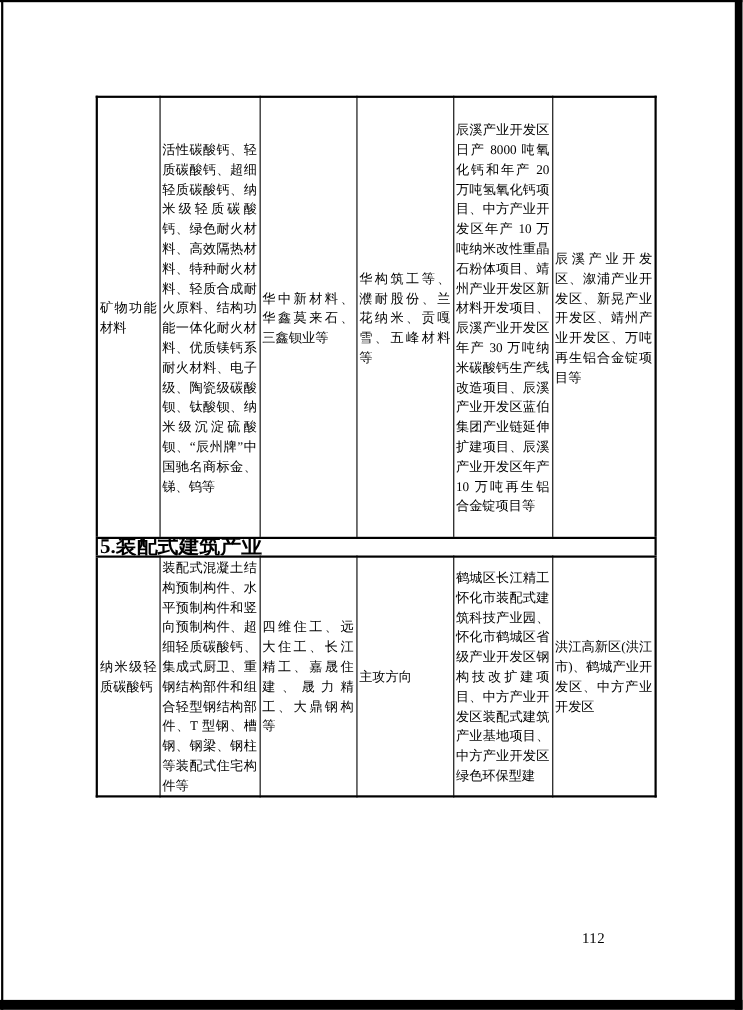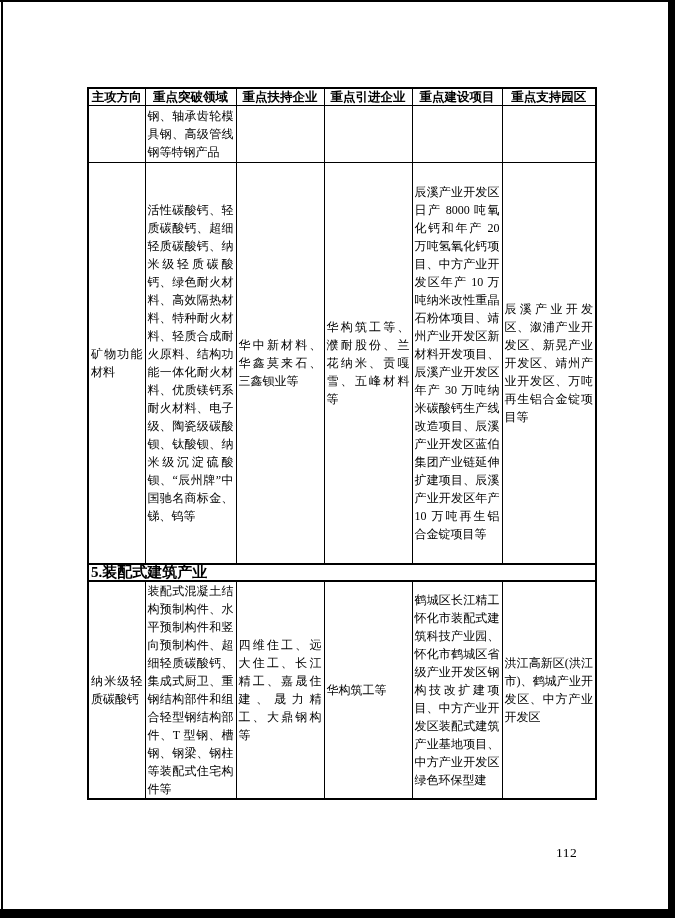--- a/index.html
+++ b/index.html
@@ -47,30 +47,30 @@
     text-align: justify;
     text-justify: inter-character;
   }
   tr.r-head { height: 17px; }
   tr.r0 { height: 57px; }
   tr.r1 { height: 401px; }
   tr.r-sec { height: 15px; }
   tr.r2 { height: 218px; }
   tr.r-sec td {
     font-weight: bold;
-    font-size: 15px;
+    font-size: 19px;
     line-height: 13px;
     text-align: left;
     padding: 1px 2px;
     border-top: 2px solid #000;
     border-bottom: 2px solid #000;
   }
   .pagenum {
     position: absolute;
-    left: 556px;
+    left: 529px;
     top: 845px;
     font-size: 13.5px;
     letter-spacing: 0.5px;
   }
 </style>
 </head>
 <body>
 
 <div>
   <div class="edge edge-top"></div>
@@ -81,56 +81,40 @@
   <table class="tbl">
     <colgroup>
       <col style="width:57px">
       <col style="width:91px">
       <col style="width:88px">
       <col style="width:88px">
       <col style="width:90px">
       <col style="width:94px">
     </colgroup>
     <tbody>
-      <tr class="r-head">
-        <th>主攻方向</th>
-        <th>重点突破领域</th>
-        <th>重点扶持企业</th>
-        <th>重点引进企业</th>
-        <th>重点建设项目</th>
-        <th>重点支持园区</th>
-      </tr>
 
-      <tr class="r0">
-        <td></td>
-        <td>钢、轴承齿轮模具钢、高级管线钢等特钢产品</td>
-        <td></td>
-        <td></td>
-        <td></td>
-        <td></td>
-      </tr>
 
       <tr class="r1">
         <td>矿物功能材料</td>
         <td>活性碳酸钙、轻质碳酸钙、超细轻质碳酸钙、纳米级轻质碳酸钙、绿色耐火材料、高效隔热材料、特种耐火材料、轻质合成耐火原料、结构功能一体化耐火材料、优质镁钙系耐火材料、电子级、陶瓷级碳酸钡、钛酸钡、纳米级沉淀硫酸钡、“辰州牌”中国驰名商标金、锑、钨等</td>
         <td>华中新材料、华鑫莫来石、三鑫钡业等</td>
         <td>华构筑工等、濮耐股份、兰花纳米、贡嘎雪、五峰材料等</td>
         <td>辰溪产业开发区日产 8000 吨氧化钙和年产 20 万吨氢氧化钙项目、中方产业开发区年产 10 万吨纳米改性重晶石粉体项目、靖州产业开发区新材料开发项目、辰溪产业开发区年产 30 万吨纳米碳酸钙生产线改造项目、辰溪产业开发区蓝伯集团产业链延伸扩建项目、辰溪产业开发区年产 10 万吨再生铝合金锭项目等</td>
         <td>辰溪产业开发区、溆浦产业开发区、新晃产业开发区、靖州产业开发区、万吨再生铝合金锭项目等</td>
       </tr>
 
       <tr class="r-sec">
         <td colspan="6">5.装配式建筑产业</td>
       </tr>
 
       <tr class="r2">
         <td>纳米级轻质碳酸钙</td>
         <td>装配式混凝土结构预制构件、水平预制构件和竖向预制构件、超细轻质碳酸钙、集成式厨卫、重钢结构部件和组合轻型钢结构部件、T 型钢、槽钢、钢梁、钢柱等装配式住宅构件等</td>
         <td>四维住工、远大住工、长江精工、嘉晟住建、晟力精工、大鼎钢构等</td>
-        <td>华构筑工等</td>
+        <td>主攻方向</td>
         <td>鹤城区长江精工怀化市装配式建筑科技产业园、怀化市鹤城区省级产业开发区钢构技改扩建项目、中方产业开发区装配式建筑产业基地项目、中方产业开发区绿色环保型建</td>
         <td>洪江高新区(洪江市)、鹤城产业开发区、中方产业开发区</td>
       </tr>
     </tbody>
   </table>
 
   <div class="pagenum">112</div>
 </div>
 
 </body></html>

